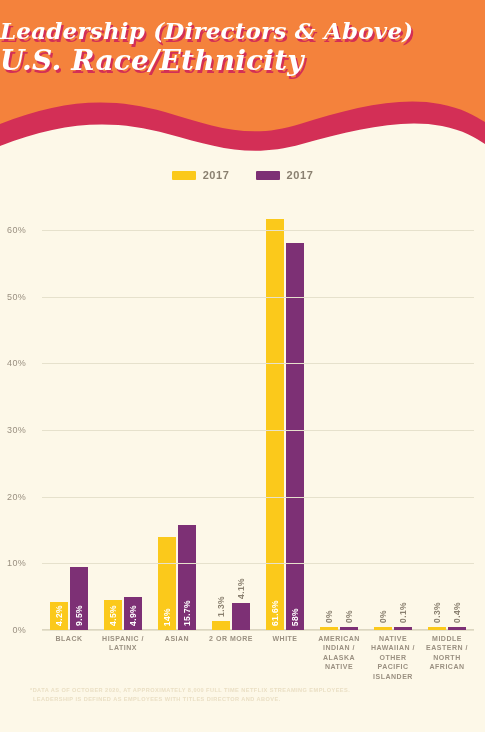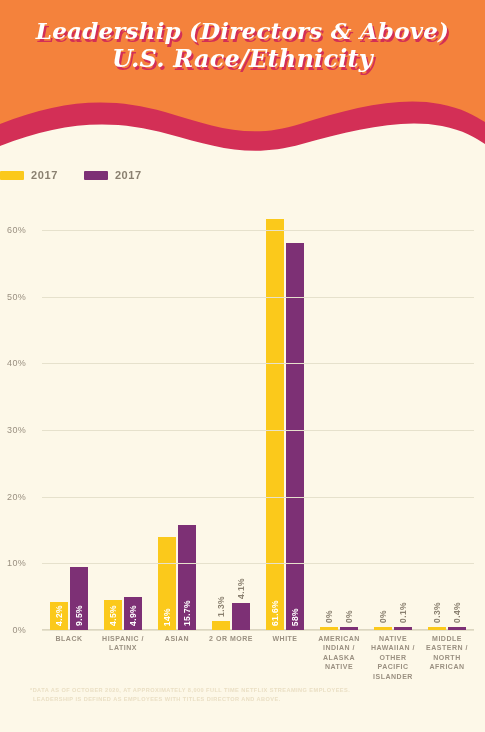--- a/index.html
+++ b/index.html
@@ -34,44 +34,45 @@
     position: absolute;
     top: 0; left: 0;
     width: 485px;
     height: 160px;
   }
   .title-block {
     position: absolute;
     top: 18px;
     left: 0;
     width: 485px;
-    text-align: center;
+    text-align: left;
     z-index: 5;
   }
   .title-line {
     font-family: "DejaVu Serif", serif;
     font-style: italic;
     font-weight: bold;
     color: #FFFFFF;
     text-shadow: 2px 3px 0 #D32F56;
     letter-spacing: 0.2px;
     line-height: 1.16;
   }
   .title-line.l1 { font-size: 23px; }
-  .title-line.l2 { font-size: 24px; }
+  .title-line.l2 { font-size: 28px; }
 
   
   .legend {
     position: absolute;
     top: 160px;
     left: 0;
     width: 485px;
     height: 30px;
     display: flex;
     align-items: center;
+    justify-content: center;
     gap: 26px;
   }
   .legend-item {
     display: flex;
     align-items: center;
     gap: 7px;
   }
   .legend-swatch {
     width: 24px;
     height: 9px;

